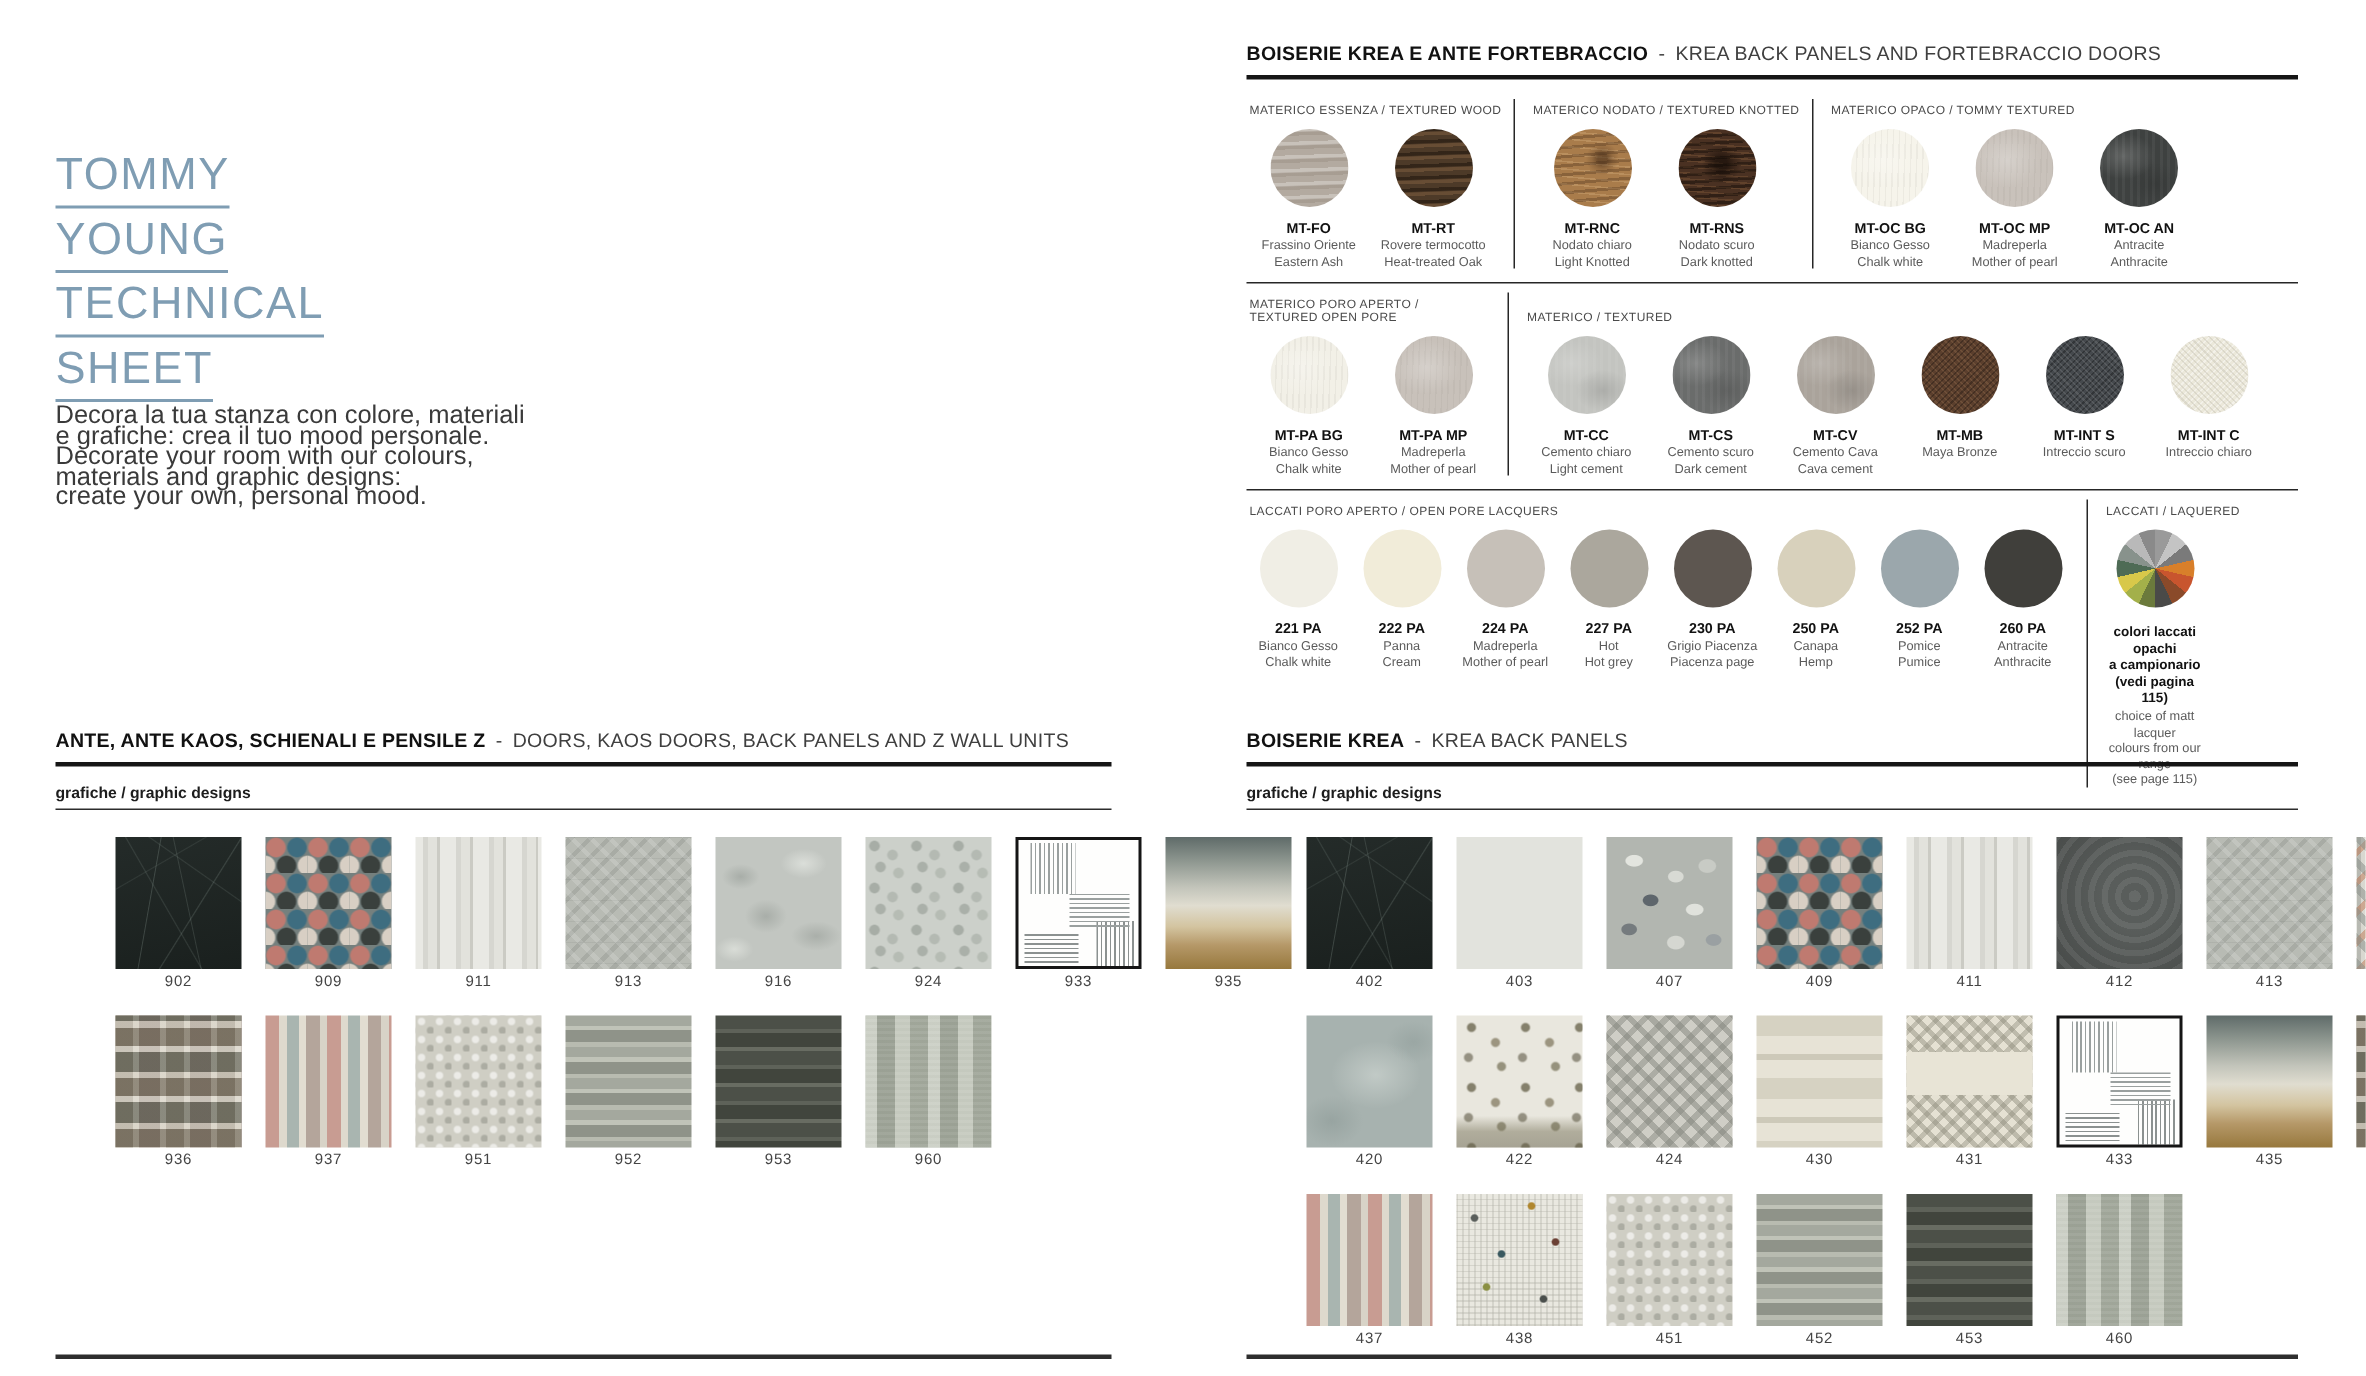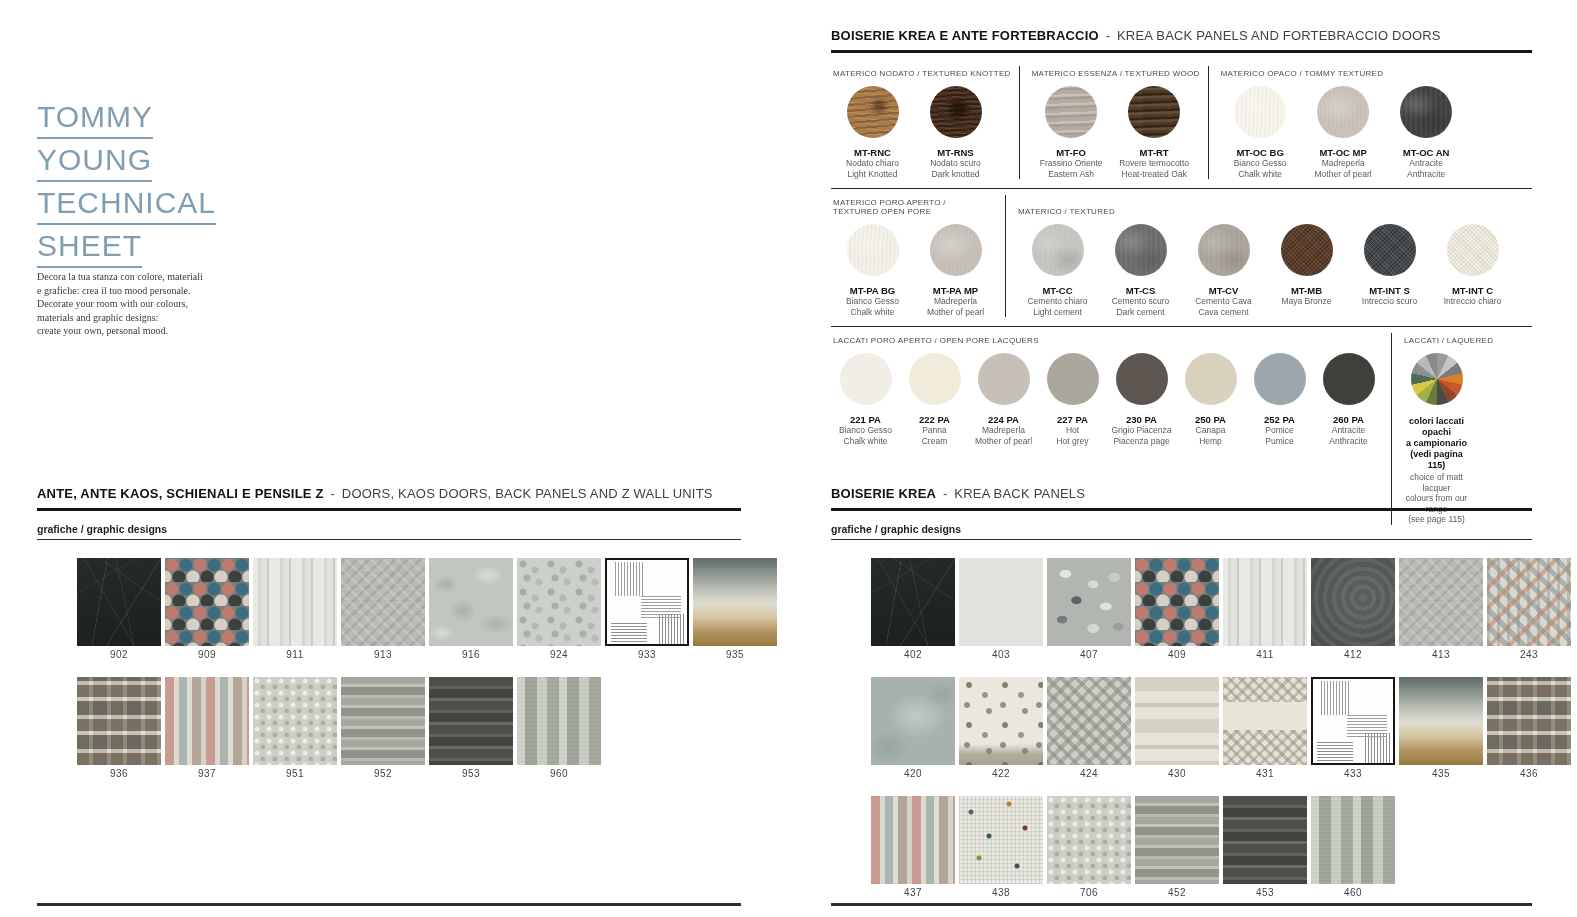--- a/index.html
+++ b/index.html
@@ -8,21 +8,21 @@
 
   .col{position:absolute;top:0;height:671px;}
   #col-left{left:37px;width:704px;}
   #col-right{left:831px;width:701px;}
 
   
   #page-title{position:absolute;top:98px;left:0;}
   .t-line{line-height:38px;}
   .t-underline{display:inline-block;font-size:30px;letter-spacing:1px;color:#7f9db3;
                border-bottom:2px solid #7f9db3;padding-bottom:1px;}
-  #intro-text{position:absolute;top:270px;left:0;font-size:10px;line-height:13.5px;color:#3a3a3a;font-family:Liberation Serif, serif;}
+  #intro-text{position:absolute;top:270px;left:0;font-size:17px;line-height:13.5px;color:#3a3a3a;}
 
   
   .sec-head{font-size:13px;letter-spacing:.2px;white-space:nowrap;}
   .hb{font-weight:700;color:#111;}
   .hd{color:#3f3f3f;margin:0 3px;}
   .hr-txt{color:#3f3f3f;}
   .thick-rule{height:3px;background:#161616;margin-top:7px;}
   .subtitle{margin-top:12px;font-size:10.5px;font-weight:700;color:#1d1d1d;
             padding-bottom:4px;border-bottom:1px solid #2c2c2c;}
 
@@ -43,21 +43,21 @@
   .mat-code{font-weight:700;font-size:9.5px;color:#111;margin-top:9px;line-height:11px;}
   .mat-line{font-size:8.5px;color:#5a5a5a;line-height:10.5px;}
   .wheel-item{width:132px;}
   .wheel{width:52px;height:52px;border-radius:50%;margin:0 auto;}
   .wheel-bold{margin-top:11px;font-weight:700;font-size:9px;line-height:11px;color:#111;}
   .wheel-lines{font-size:8.5px;color:#5a5a5a;line-height:10.5px;margin-top:1px;}
 
   
   .g-section{position:absolute;top:486px;left:0;width:100%;}
   .g-rows{margin-top:18px;}
-  .g-row{display:flex;gap:4px;margin-bottom:17px;padding-left:40px;}
+  .g-row{display:flex;gap:16px;margin-bottom:17px;padding-left:40px;}
   .g-cell{width:84px;}
   .g-sw{width:84px;height:88px;box-sizing:border-box;}
   .g-sw.selected{border:2px solid #151515;}
   .g-code{text-align:center;font-size:10px;letter-spacing:.5px;color:#444;margin-top:3px;}
   .bottom-rule{position:absolute;top:903px;left:0;width:100%;height:3px;background:#2e2e2e;}
 
   
   .t-wood-light{background-image:repeating-linear-gradient(178deg, rgba(255,255,255,.28) 0 2px, rgba(125,112,98,.22) 3px 5px, transparent 5px 9px);}
   .t-wood-dark{background-image:repeating-linear-gradient(178deg, rgba(20,12,6,.45) 0 2px, rgba(171,126,84,.28) 3px 5px, transparent 5px 8px);}
   .t-wood-knot{background-image:radial-gradient(circle at 62% 38%, rgba(62,38,20,.55) 3px, rgba(62,38,20,.2) 7px, transparent 11px),repeating-linear-gradient(175deg, rgba(62,38,20,.3) 0 2px, transparent 2px 6px),repeating-linear-gradient(185deg, rgba(235,200,150,.25) 0 1px, transparent 1px 5px);}
@@ -278,50 +278,50 @@
       <span class="hb">BOISERIE KREA E ANTE FORTEBRACCIO</span>
       <span class="hd">-</span>
       <span class="hr-txt">KREA BACK PANELS AND FORTEBRACCIO DOORS</span>
     </div>
     <div class="thick-rule"></div>
   </div>
 
   <div id="materials-grid">
       <div class="mat-row mat-row-0">
         <div class="mat-group">
+          <div class="mat-label">MATERICO ESSENZA / TEXTURED WOOD</div>
+          <div class="mat-items">
+            <div class="mat-item">
+              <div class="mat-circle t-wood-light" style="background-color: rgb(179, 170, 160);"></div>
+              <div class="mat-code">MT-FO</div>
+              <div class="mat-line">Frassino Oriente</div>
+              <div class="mat-line">Eastern Ash</div>
+            </div>
+            <div class="mat-item">
+              <div class="mat-circle t-wood-dark" style="background-color: rgb(77, 58, 40);"></div>
+              <div class="mat-code">MT-RT</div>
+              <div class="mat-line">Rovere termocotto</div>
+              <div class="mat-line">Heat-treated Oak</div>
+            </div>
+          </div>
+        </div>
+        <div class="mat-group">
           <div class="mat-label">MATERICO NODATO / TEXTURED KNOTTED</div>
           <div class="mat-items">
             <div class="mat-item">
               <div class="mat-circle t-wood-knot" style="background-color: rgb(169, 124, 75);"></div>
               <div class="mat-code">MT-RNC</div>
               <div class="mat-line">Nodato chiaro</div>
               <div class="mat-line">Light Knotted</div>
             </div>
             <div class="mat-item">
               <div class="mat-circle t-wood-knot-dark" style="background-color: rgb(74, 49, 34);"></div>
               <div class="mat-code">MT-RNS</div>
               <div class="mat-line">Nodato scuro</div>
               <div class="mat-line">Dark knotted</div>
-            </div>
-          </div>
-        </div>
-        <div class="mat-group">
-          <div class="mat-label">MATERICO ESSENZA / TEXTURED WOOD</div>
-          <div class="mat-items">
-            <div class="mat-item">
-              <div class="mat-circle t-wood-light" style="background-color: rgb(179, 170, 160);"></div>
-              <div class="mat-code">MT-FO</div>
-              <div class="mat-line">Frassino Oriente</div>
-              <div class="mat-line">Eastern Ash</div>
-            </div>
-            <div class="mat-item">
-              <div class="mat-circle t-wood-dark" style="background-color: rgb(77, 58, 40);"></div>
-              <div class="mat-code">MT-RT</div>
-              <div class="mat-line">Rovere termocotto</div>
-              <div class="mat-line">Heat-treated Oak</div>
             </div>
           </div>
         </div>
         <div class="mat-group">
           <div class="mat-label">MATERICO OPACO / TOMMY TEXTURED</div>
           <div class="mat-items">
             <div class="mat-item">
               <div class="mat-circle t-paper" style="background-color: rgb(246, 244, 235);"></div>
               <div class="mat-code">MT-OC BG</div>
               <div class="mat-line">Bianco Gesso</div>
@@ -556,21 +556,21 @@
           <div class="g-cell">
             <div class="g-sw p-stripes-pink"></div>
             <div class="g-code">437</div>
           </div>
           <div class="g-cell">
             <div class="g-sw p-linen-dots"></div>
             <div class="g-code">438</div>
           </div>
           <div class="g-cell">
             <div class="g-sw p-weave"></div>
-            <div class="g-code">706</div>
+            <div class="g-code">451</div>
           </div>
           <div class="g-cell">
             <div class="g-sw p-stripes-h-grey"></div>
             <div class="g-code">452</div>
           </div>
           <div class="g-cell">
             <div class="g-sw p-stripes-h-dark"></div>
             <div class="g-code">453</div>
           </div>
           <div class="g-cell">

